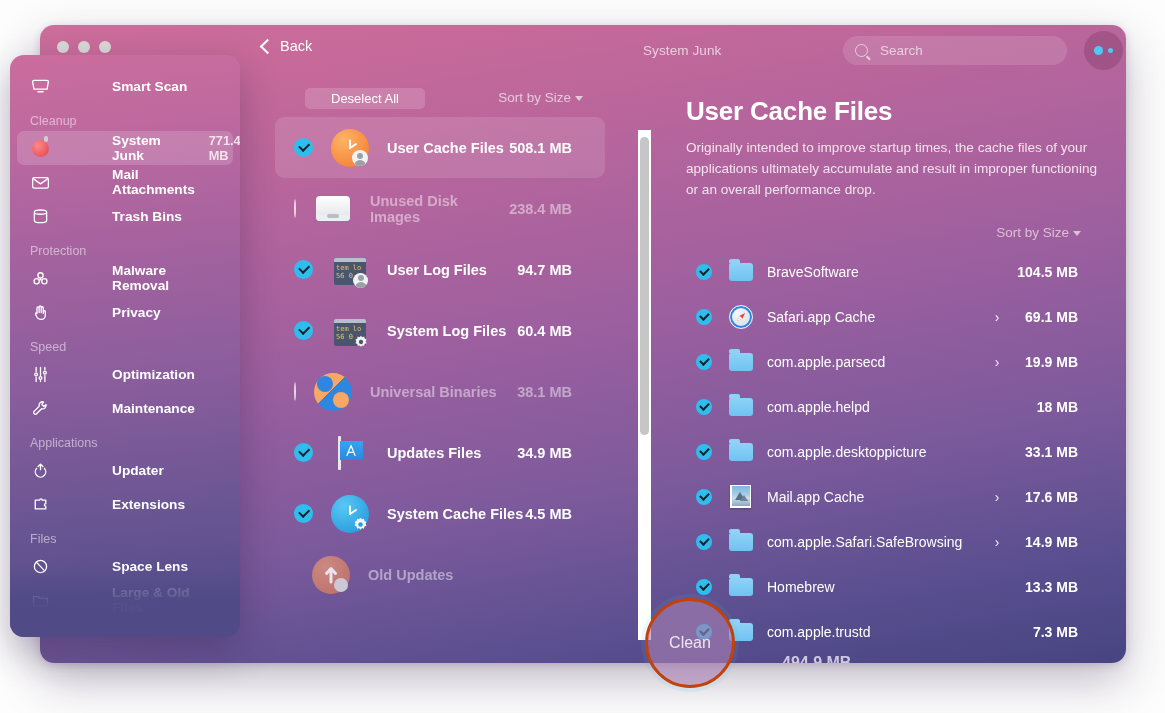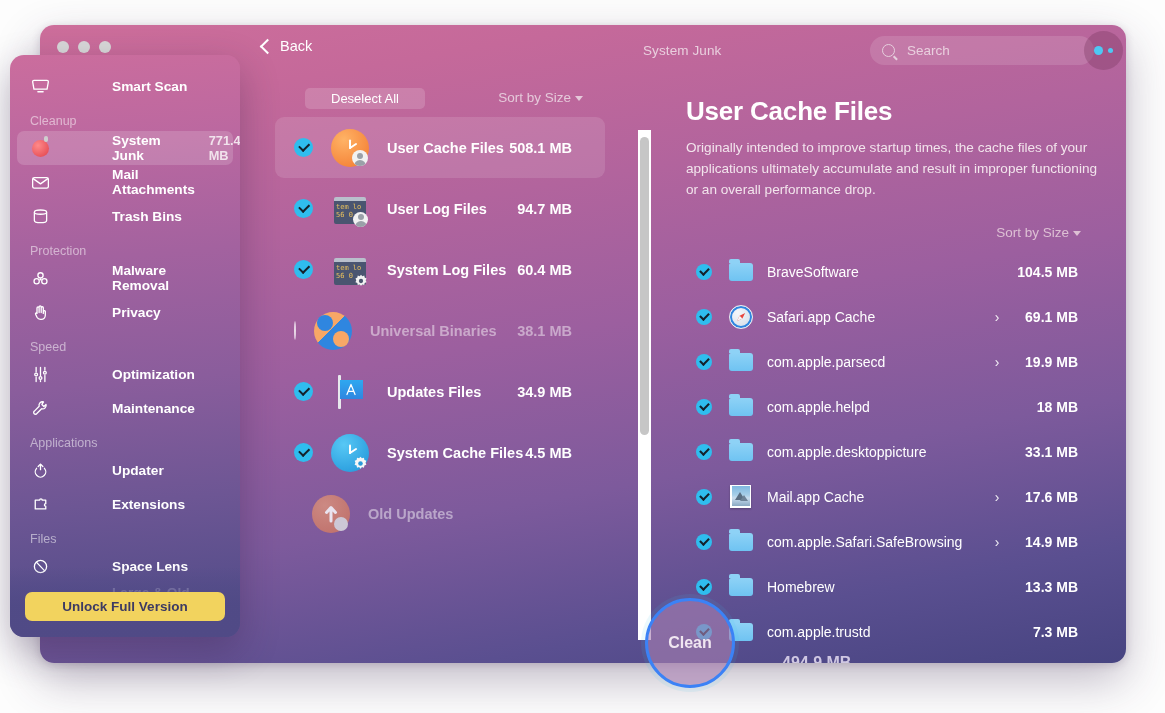--- a/index.html
+++ b/index.html
@@ -27,21 +27,21 @@
   .topbar{position:absolute;left:0;top:0;right:0;height:52px;}
   .back-btn{
     position:absolute;left:222px;top:13px;display:flex;align-items:center;gap:7px;
     color:#ffffff;font-size:14.5px;cursor:default;
   }
   .chev-left{display:inline-block;width:9px;height:9px;border-left:2px solid #fff;border-bottom:2px solid #fff;transform:rotate(45deg);}
   .crumb{
     position:absolute;left:603px;top:18px;color:#e9cfde;font-size:13.5px;letter-spacing:.1px;
   }
   .search{
-    position:absolute;left:830px;top:11px;width:200px;height:29px;border-radius:15px;
+    position:absolute;left:803px;top:11px;width:200px;height:29px;border-radius:15px;
     background:rgba(255,255,255,.13);display:flex;align-items:center;padding:0 12px;
   }
   .search .mag{width:11px;height:11px;border:1.6px solid #e6cfdd;border-radius:50%;position:relative;flex:none;}
   .search .mag:after{content:"";position:absolute;right:-4px;bottom:-3px;width:5px;height:1.6px;background:#e6cfdd;transform:rotate(45deg);}
   .search .ph{margin-left:12px;color:#e9cfde;font-size:13.5px;}
   .statusdot{
     position:absolute;left:1044px;top:6px;width:39px;height:39px;border-radius:50%;
     background:rgba(120,55,95,.35);display:flex;align-items:center;justify-content:center;gap:5px;
   }
   .statusdot .d1{width:9px;height:9px;border-radius:50%;background:#4ec8f4;}
@@ -90,23 +90,23 @@
   .cbs:after{content:"";width:7px;height:4px;border-left:2px solid #14222c;border-bottom:2px solid #14222c;transform:rotate(-45deg) translate(1px,-1px);}
   .rrow .ico{width:26px;height:26px;margin-left:16px;flex:none;position:relative;}
   .rrow .lbl{margin-left:13px;color:#ffffff;font-size:14px;flex:1;}
   .rrow .chev{width:14px;color:#ffffff;font-size:14px;text-align:center;opacity:.9;}
   .rrow .sz{color:#ffffff;font-size:14px;font-weight:700;width:74px;text-align:right;margin-right:48px;}
 
   
   .cleanwrap{position:absolute;left:645px;top:598px;width:84px;height:84px;}
   .cleanbtn{
     width:84px;height:84px;border-radius:50%;
-    border:3px solid #3b82f6;background:rgba(168,128,178,.62);
+    border:3px solid #c2410c;background:rgba(168,128,178,.62);
     display:flex;align-items:center;justify-content:center;
-    color:#f0e6f1;font-size:16px;font-weight:700;
+    color:#f0e6f1;font-size:16px;font-weight:400;
     box-shadow:0 0 0 4px rgba(62,198,240,.10);
   }
   .cleansize{position:absolute;left:742px;top:629px;color:#cfc7e2;font-size:16px;font-weight:600;}
 
   
   .sidebar{
     position:absolute;left:10px;top:55px;width:230px;height:582px;border-radius:14px;
     background:linear-gradient(175deg,#cb6d9d 0%,#bb68a0 16%,#a3629f 35%,#8a5d9c 56%,#6d5694 76%,#574e8b 92%,#504a86 100%);
     box-shadow:0 14px 38px rgba(50,30,70,.33);
     overflow:hidden;
@@ -187,20 +187,29 @@
                 <path d="M19 19l6-4" stroke="#fff" stroke-width="2" stroke-linecap="round" fill="none"></path>
               </svg>
               <div style="position:absolute;right:1px;bottom:1px;width:16px;height:16px;border-radius:50%;background:#f2f2f2;overflow:hidden;">
                 <div style="position:absolute;left:5px;top:3px;width:6px;height:6px;border-radius:50%;background:#9aa0a8;"></div>
                 <div style="position:absolute;left:2px;top:10px;width:12px;height:8px;border-radius:6px 6px 0 0;background:#9aa0a8;"></div>
               </div>
             </span>
             <span class="lbl">User Cache Files</span>
             <span class="sz">508.1 MB</span>
           </div>
+          <div class="mrow dim">
+            <span class="cb"><span class="cbo"></span></span>
+            <span class="ico">
+              <div style="position:absolute;left:2px;top:6px;width:34px;height:25px;border-radius:4px;background:linear-gradient(#ffffff,#dfe2e6);box-shadow:inset 0 -6px 0 #eceef0;"></div>
+              <div style="position:absolute;left:13px;bottom:10px;width:12px;height:4px;border-radius:2px;background:#b9bec4;"></div>
+            </span>
+            <span class="lbl">Unused Disk Images</span>
+            <span class="sz">238.4 MB</span>
+          </div>
           <div class="mrow">
             <span class="cb">
               <span class="cbx"></span>
             </span>
             <span class="ico">
               <div style="position:absolute;left:3px;top:7px;width:32px;height:23px;border-radius:2px;background:#4a5570;border-top:4px solid #b9c0cc;"></div>
               <div style="position:absolute;left:5px;top:13px;color:#e8c05d;font-size:7px;font-family:'DejaVu Sans Mono',monospace;line-height:8px;">tem lo<br>56 0</div>
               <div style="position:absolute;right:1px;bottom:1px;width:15px;height:15px;border-radius:50%;background:#f2f2f2;overflow:hidden;">
                 <div style="position:absolute;left:4.5px;top:2.5px;width:6px;height:6px;border-radius:50%;background:#9aa0a8;"></div>
                 <div style="position:absolute;left:1.5px;top:9.5px;width:12px;height:8px;border-radius:6px 6px 0 0;background:#9aa0a8;"></div>
@@ -519,16 +528,15 @@
         <div class="sb-item muted">
           <span class="sico">
             <svg viewBox="0 0 24 24" width="100%" height="100%">
               <path stroke="rgba(255,255,255,.45)" stroke-width="1.5" fill="none" stroke-linejoin="round" d="M4 7.5h5.5l1.5 2H20v9H4z"></path>
             </svg>
           </span>
           <span class="slbl">Large &amp; Old Files</span>
         </div>
       </div>
     <div class="sb-fade"></div>
-    <div class="unlock">Unlock Full Version</div>
   </div>
 
 </div>
 
 </body></html>

